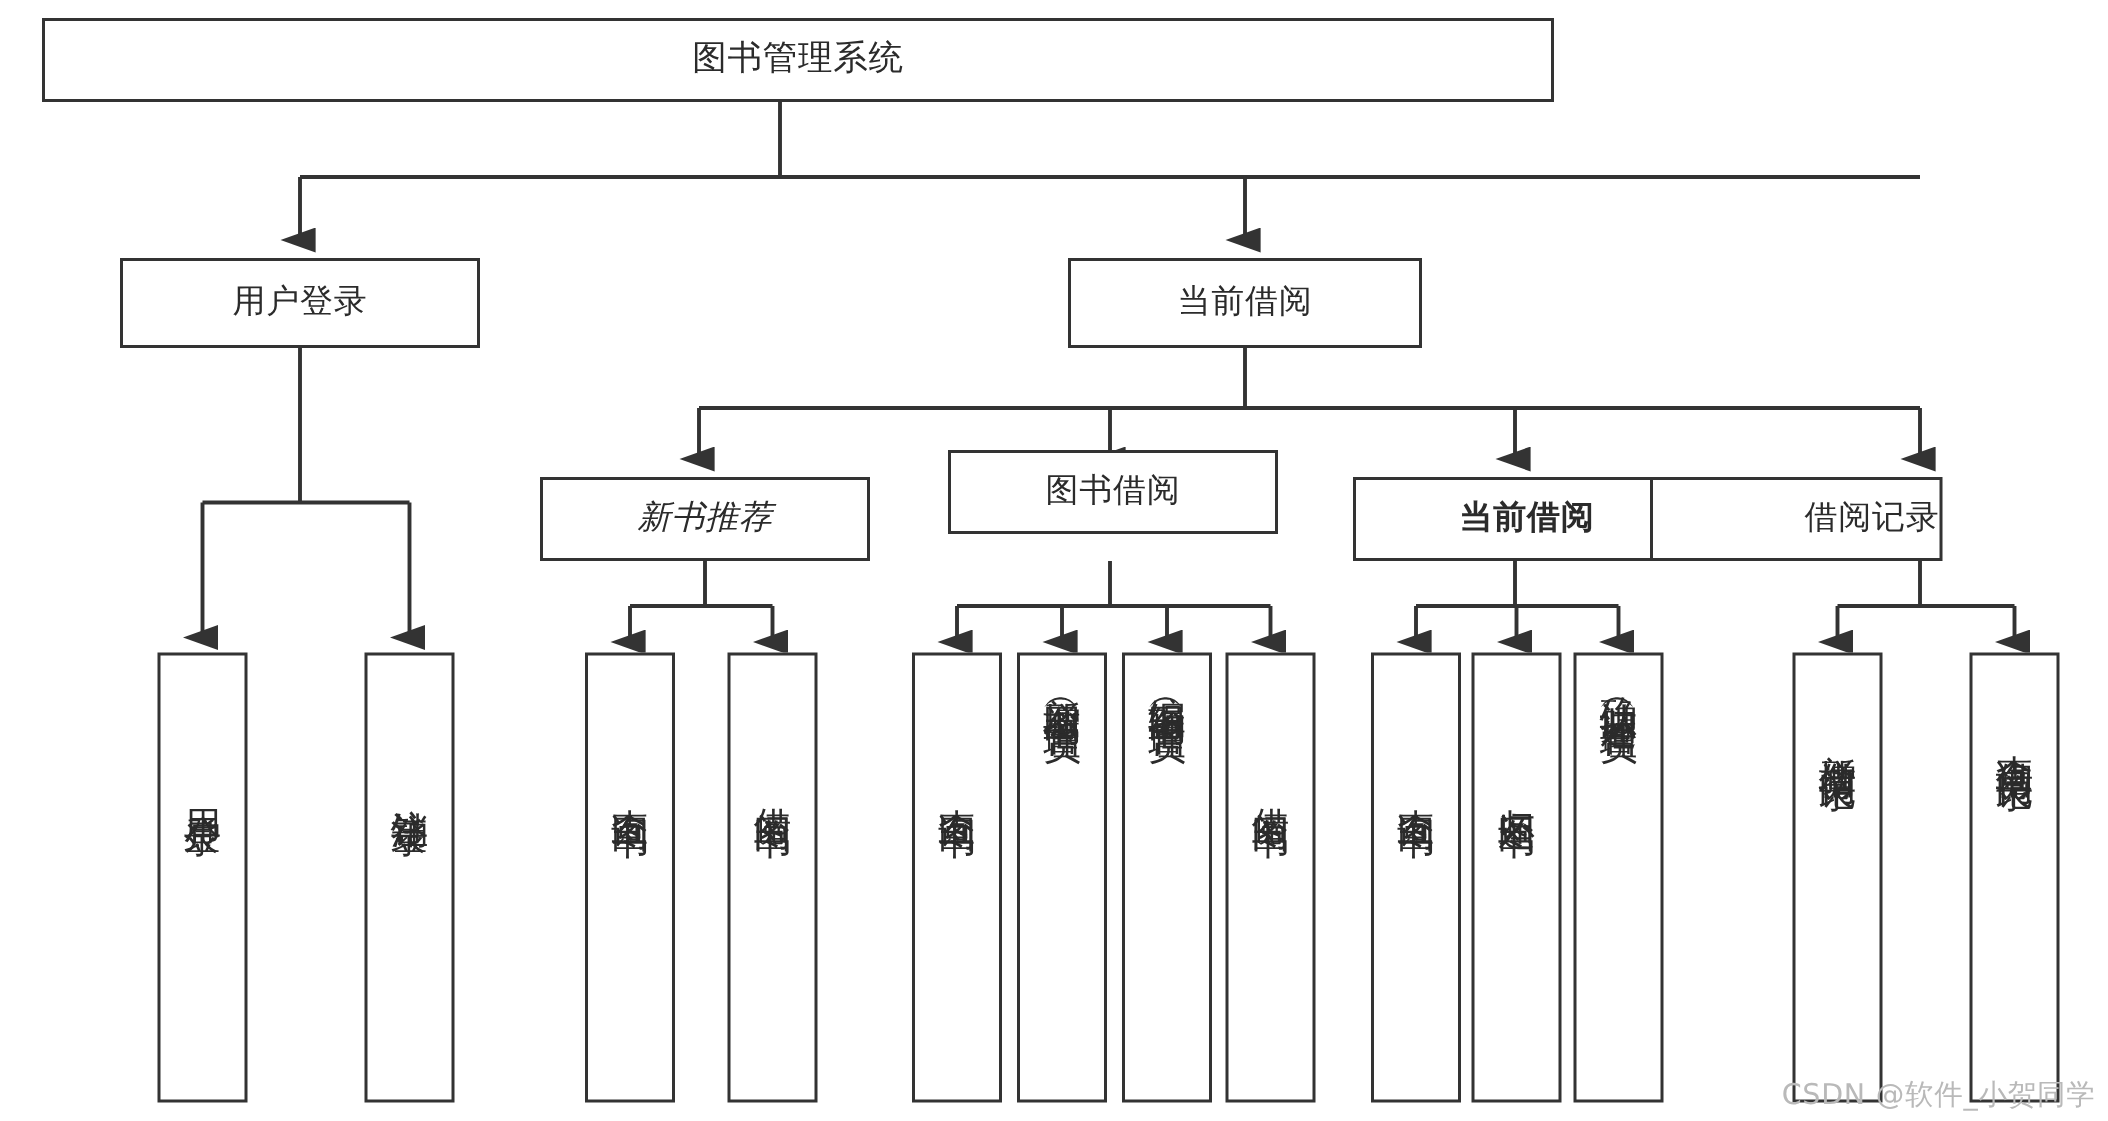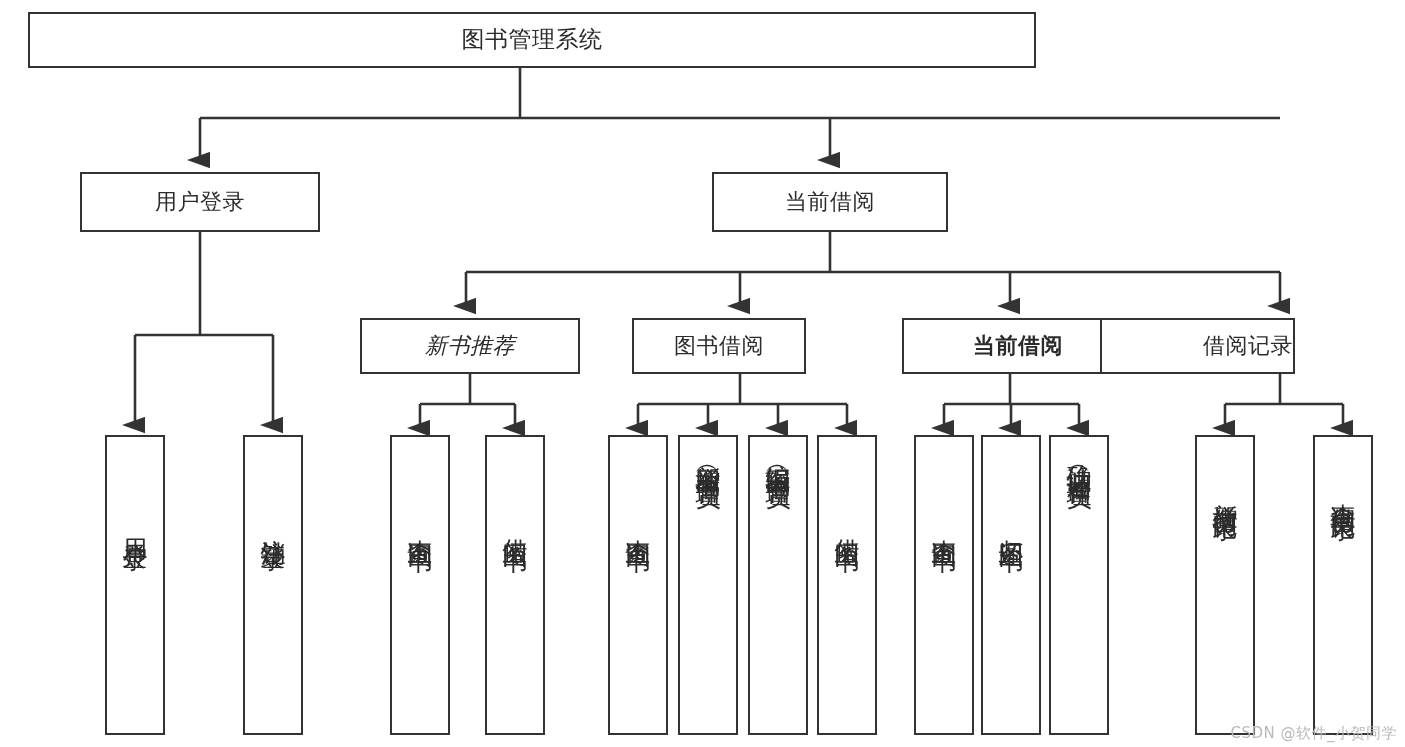--- a/index.html
+++ b/index.html
@@ -66,21 +66,21 @@
   .node.vert.mid .lbl {
     margin-top: 42px;
   }
   .node.vert.tall .lbl {
     margin-top: 4px;
   }
   #watermark {
     position: absolute;
     right: 8px;
     bottom: 4px;
-    font-size: 15px;
+    font-size: 19px;
     color: #b9b9b9;
     white-space: nowrap;
     letter-spacing: 0.5px;
   }
 </style>
 </head>
 <body>
 
 <div id="canvas">
 
@@ -141,21 +141,21 @@
   <div class="node horiz" style="left:80px; top:172px; width:240px; height:60px;">
     <span class="lbl">用户登录</span>
   </div>
   <div class="node horiz" style="left:712px; top:172px; width:236px; height:60px;">
     <span class="lbl">当前借阅</span>
   </div>
 
   <div class="node horiz" style="left:360px; top:318px; width:220px; height:56px;font-style:italic;">
     <span class="lbl">新书推荐</span>
   </div>
-  <div class="node horiz" style="left:632px; top:318px; width:174px; height:56px;">
+  <div class="node horiz" style="left:632px; top:300px; width:220px; height:56px;">
     <span class="lbl">图书借阅</span>
   </div>
   <div class="node horiz" style="left:902px; top:318px; width:232px; height:56px;font-weight:bold;">
     <span class="lbl">当前借阅</span>
   </div>
   <div class="node horiz" style="left:1100px; top:318px; width:195px; height:56px;justify-content:flex-end;">
     <span class="lbl">借阅记录</span>
   </div>
 
   <div class="node vert short" style="left:105px; top:435px; width:60px; height:300px;">

